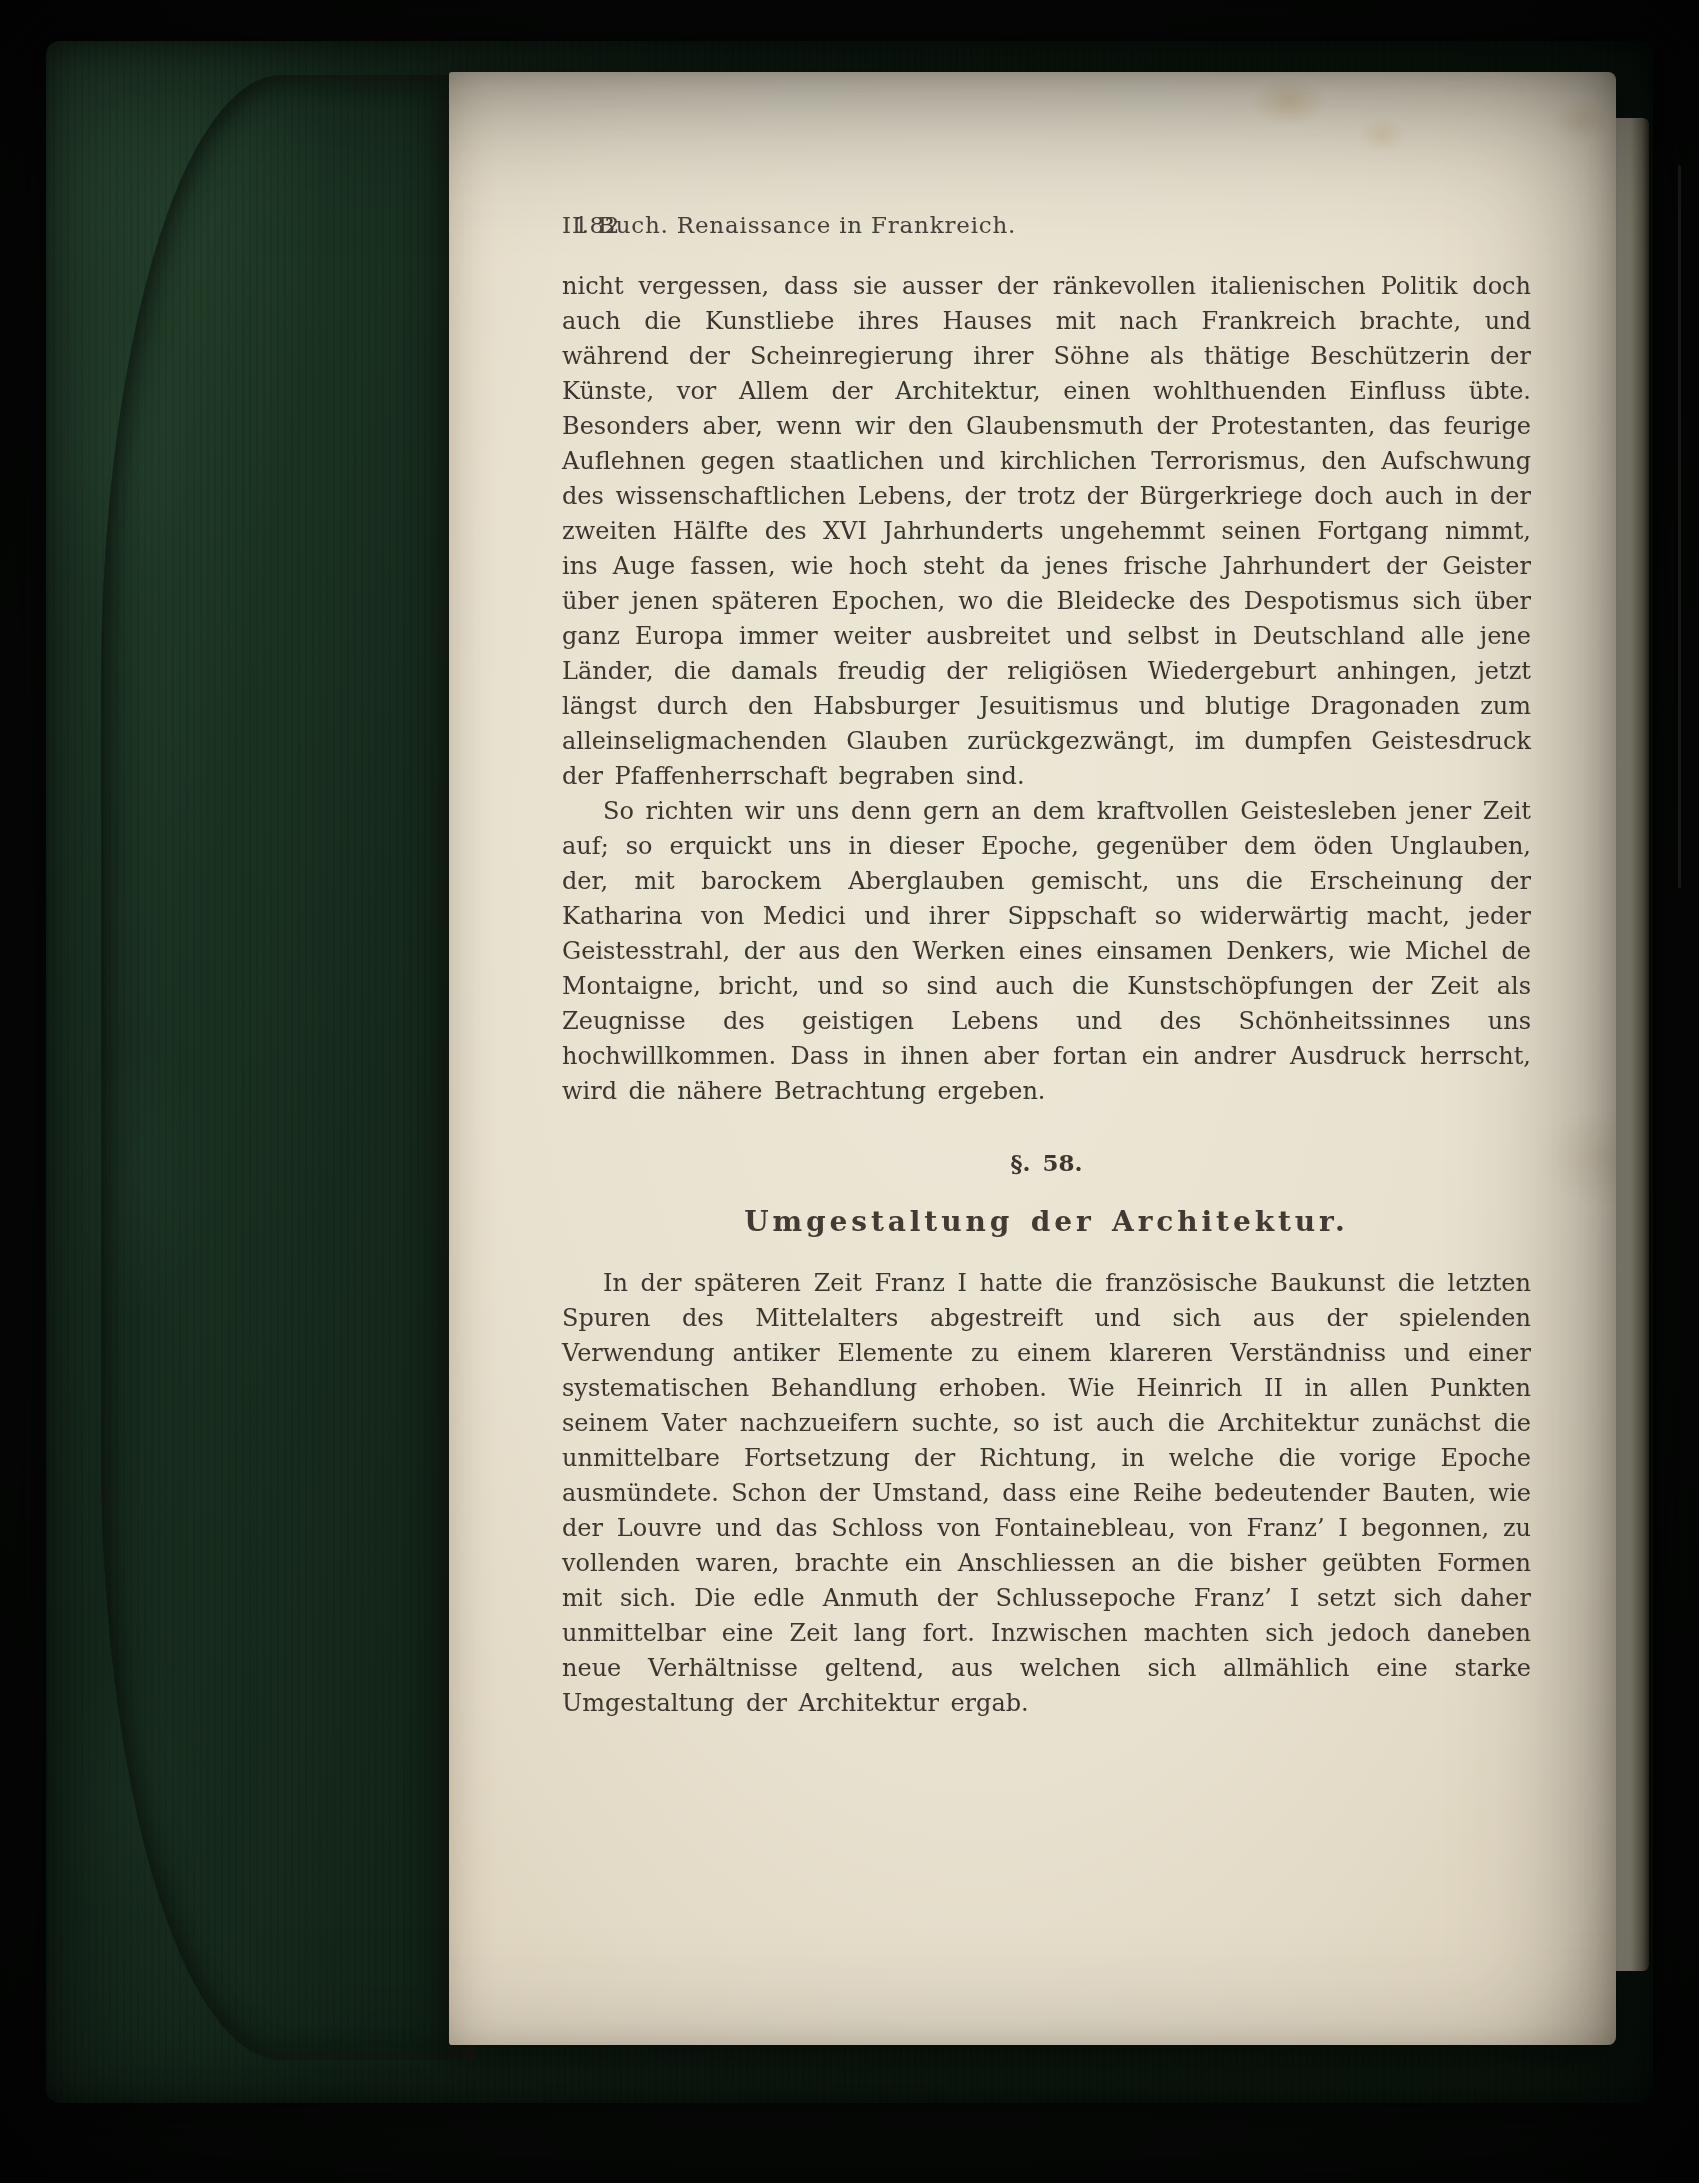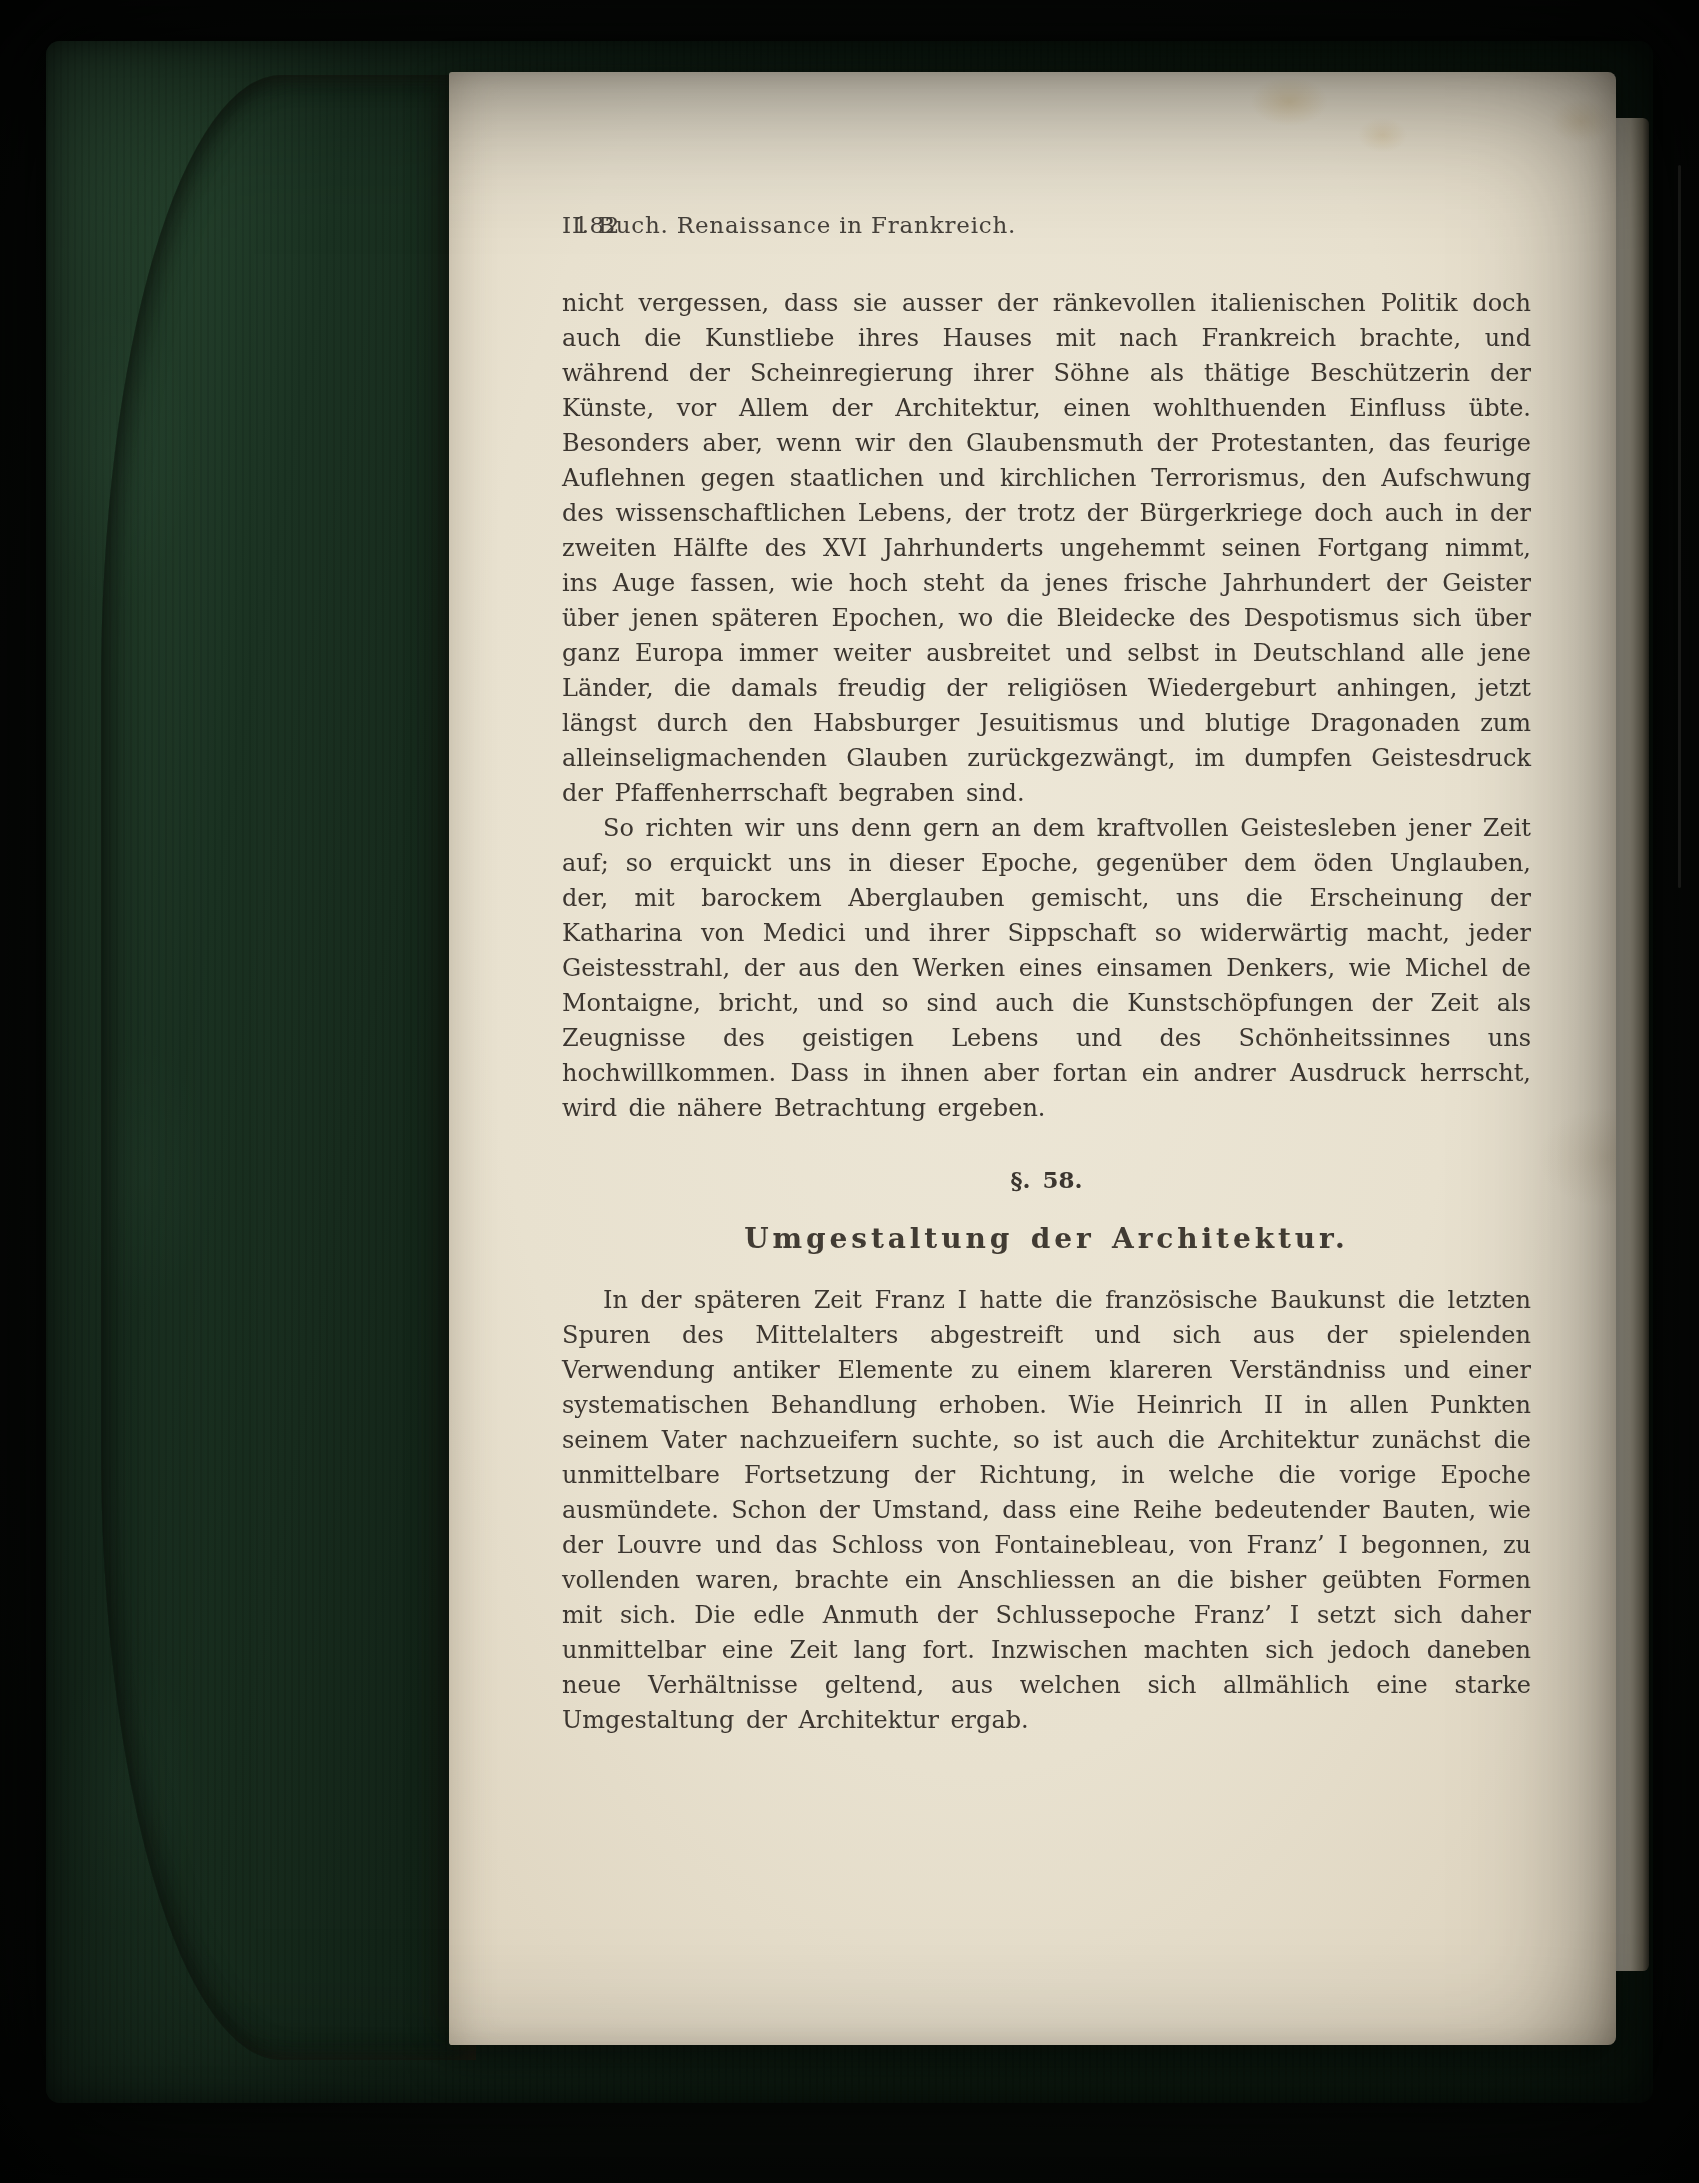--- a/index.html
+++ b/index.html
@@ -77,21 +77,21 @@
   
   .text-block{
     position:absolute;left:113px;top:140px;width:969px;
     color:#3c3630;
   }
   .running-head{
     position:relative;height:35px;font-size:23px;letter-spacing:0.8px;color:#45403a;
   }
   .page-number{position:absolute;left:12px;top:0;}
   .head-title{display:block;}
-  .body-copy{margin-top:39px;font-size:24px;line-height:35px;text-align:justify;word-spacing:3.9px;}
+  .body-copy{margin-top:22px;font-size:24px;line-height:35px;text-align:justify;word-spacing:3.9px;}
   .body-copy p{margin:0;}
   .body-copy p.indent{text-indent:41px;}
   .section-head{margin:36px 0 27px;text-align:center;font-weight:bold;}
   .section-mark{font-size:23px;}
   .section-title{margin-top:23.6px;font-size:28px;letter-spacing:3.9px;color:#413b33;}
 </style>
 </head>
 <body>
 
 <div class="scene">

